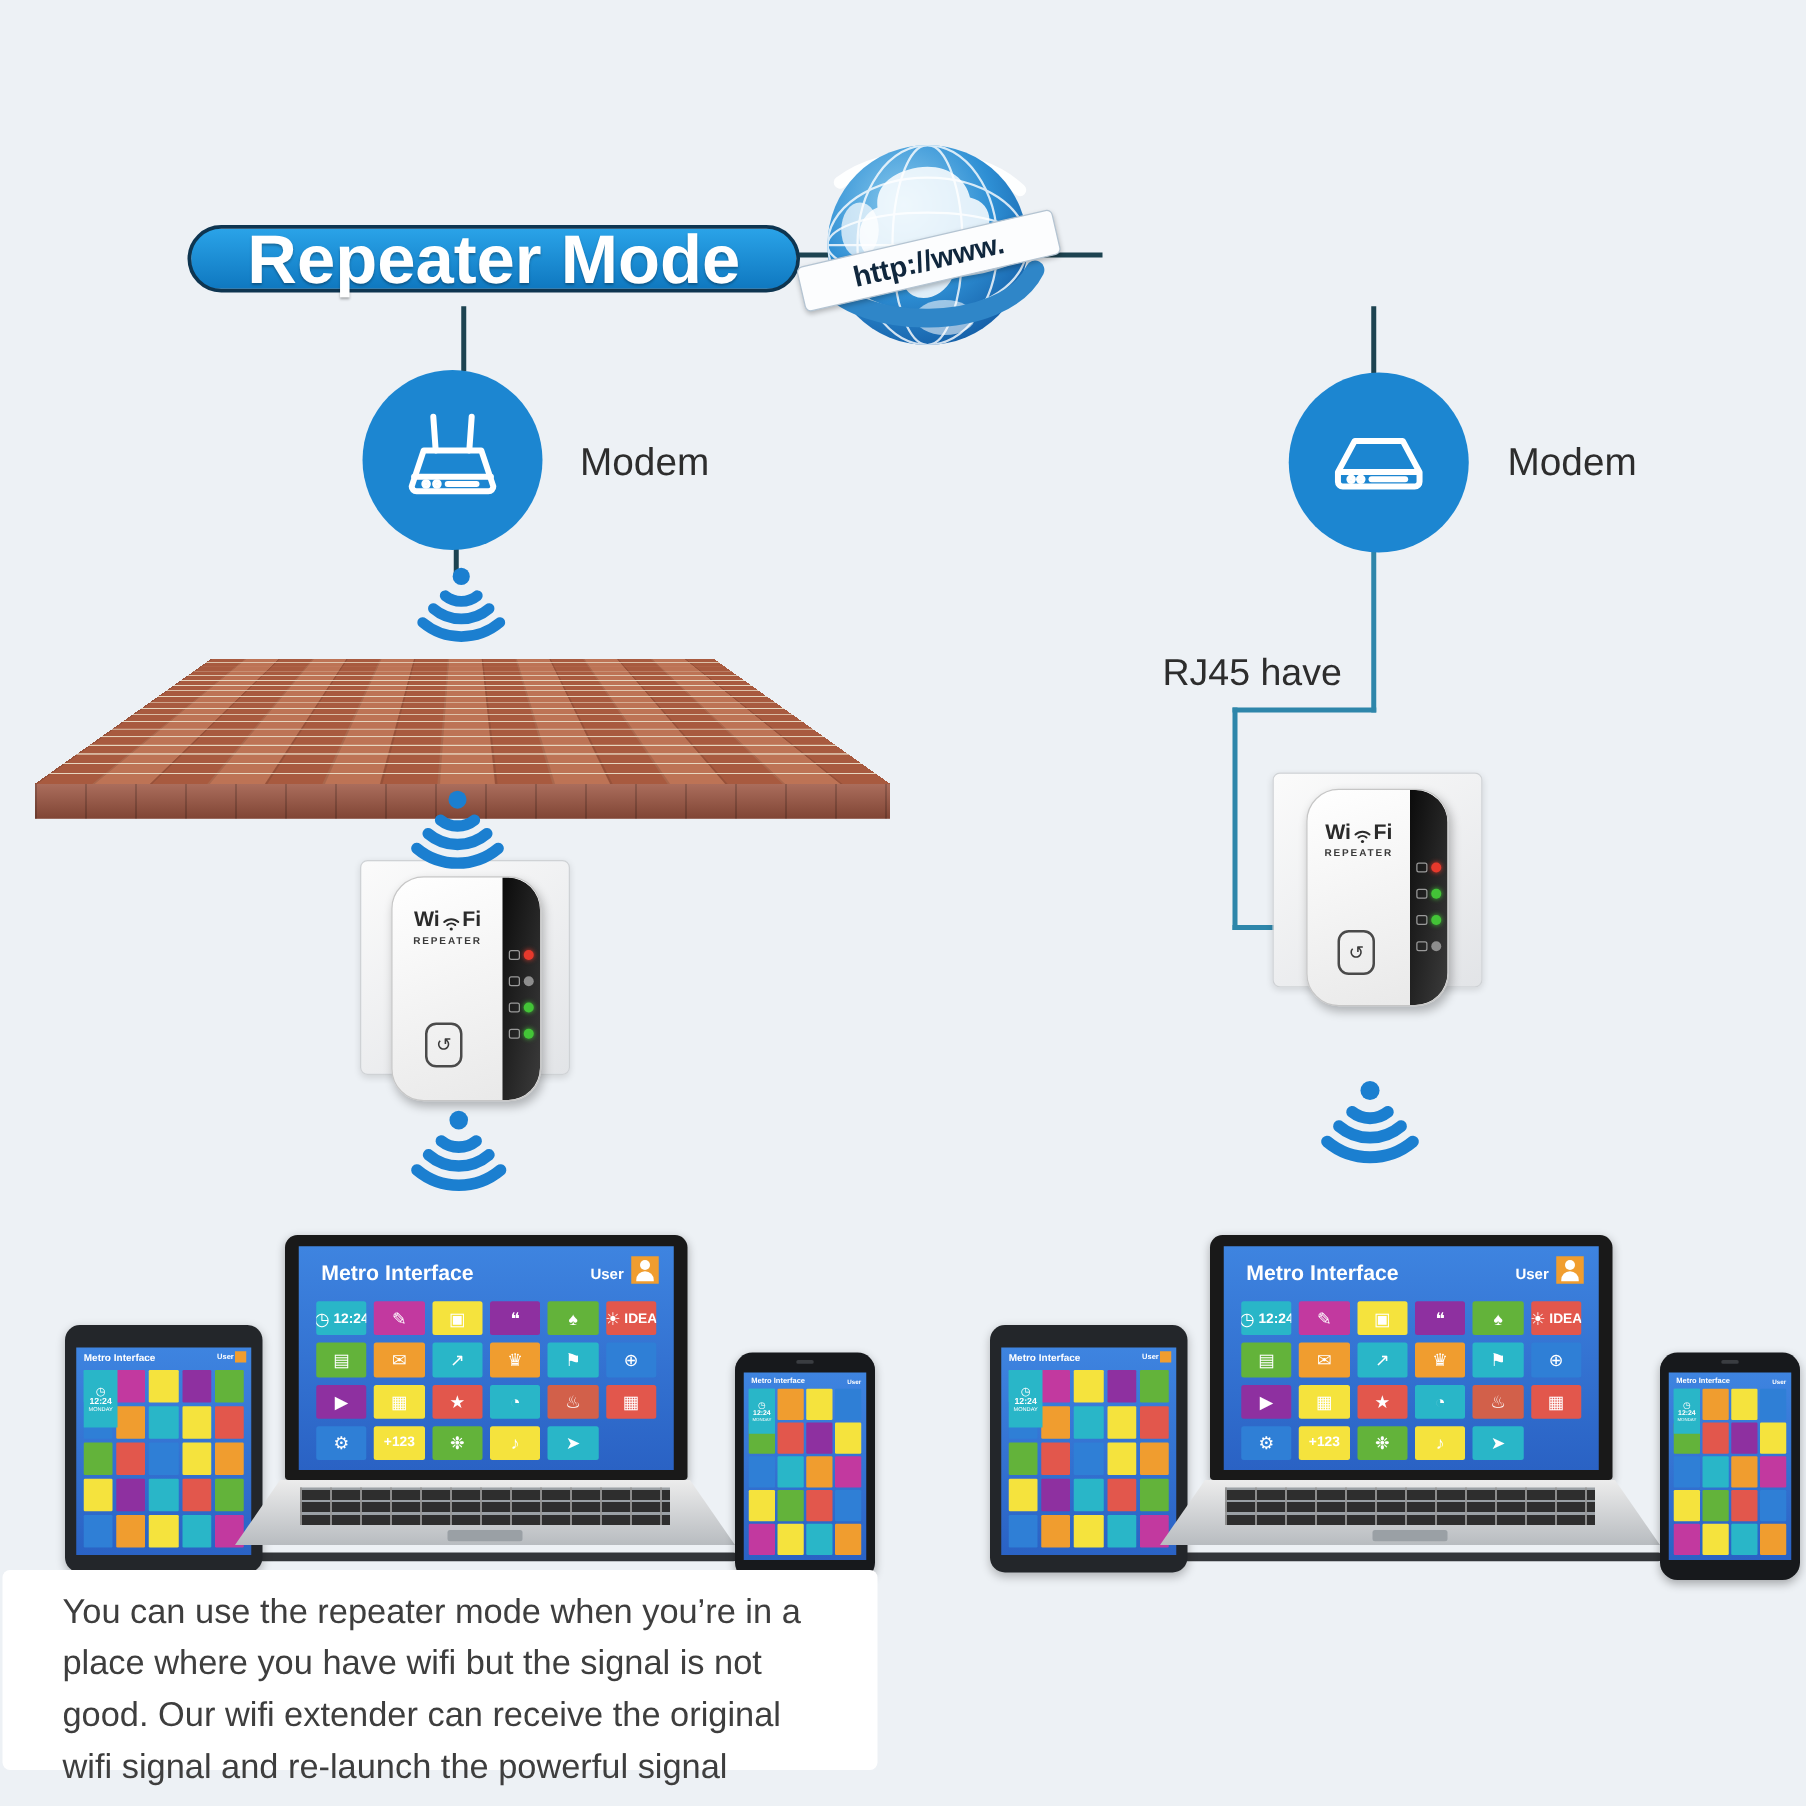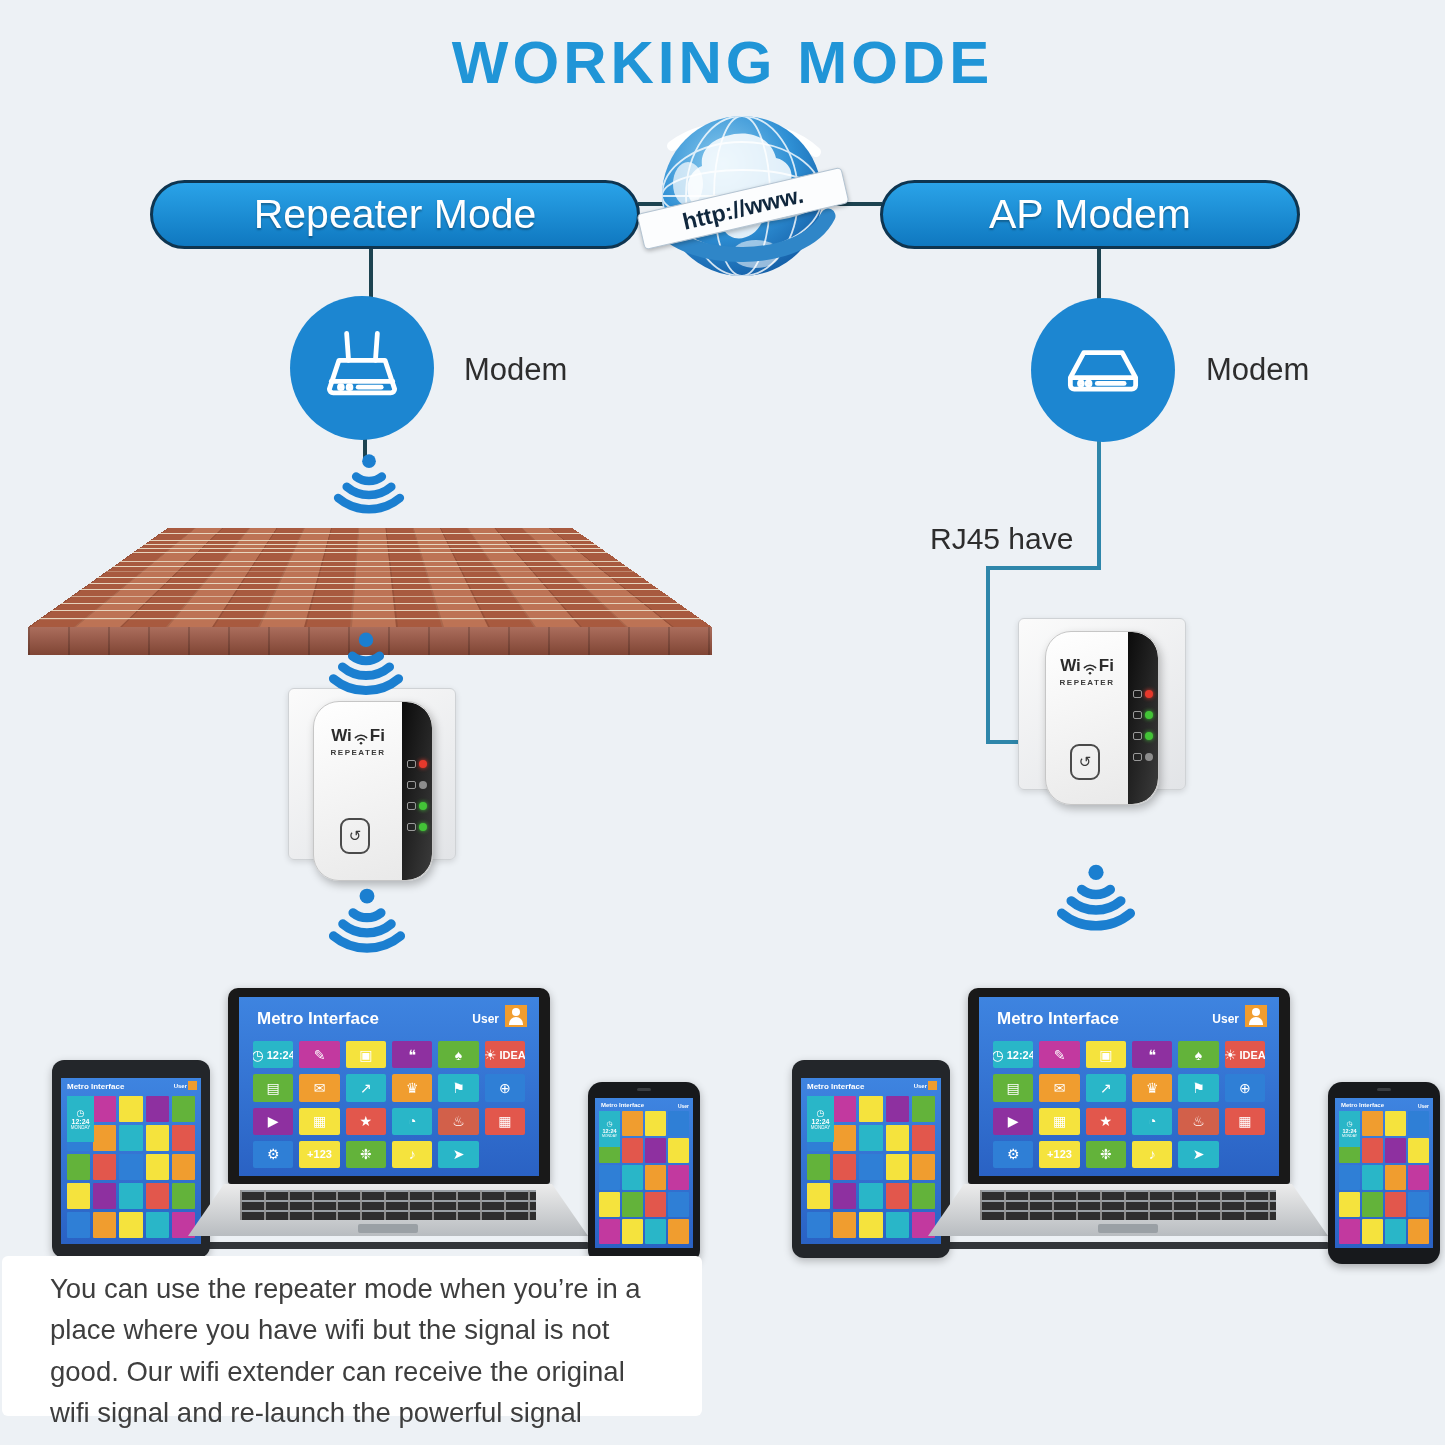--- a/index.html
+++ b/index.html
@@ -2,24 +2,24 @@
 <html><head>
 <meta charset="utf-8">
 <style>
   html,body{margin:0;padding:0;background:#e9edf2;}
   #stage{position:relative;width:1445px;height:1445px;background:#edf1f5;overflow:hidden;
          font-family:"Liberation Sans",sans-serif;}
   
   .title{position:absolute;left:0;top:28px;width:100%;text-align:center;
          font-size:60px;font-weight:bold;letter-spacing:4px;color:#2095d7;}
   
-  .pill{position:absolute;top:180px;height:69px;border-radius:36px;
+  .pill{position:absolute;top:180px;height:54px;border-radius:36px;
         background:linear-gradient(#2aa3e8,#0f78c0);border:3px solid #0e3550;
         display:flex;align-items:center;justify-content:center;box-sizing:border-box;
-        color:#fff;font-weight:normal;font-size:41px;text-shadow:0 2px 2px rgba(0,0,0,.3);}
+        color:#fff;font-weight:bold;font-size:55px;text-shadow:0 2px 2px rgba(0,0,0,.3);}
   .pill-l{left:150px;width:490px;}
   .pill-r{left:880px;width:420px;}
   
   .hline,.vline{position:absolute;background:#1d4350;}
   .cline{position:absolute;background:#2e86aa;}
   
   .mcircle{position:absolute;width:144px;height:144px;border-radius:50%;
            background:#1c86d1;display:flex;align-items:center;justify-content:center;}
   .mlabel{position:absolute;font-size:31px;color:#2d2d2d;}
   
@@ -116,35 +116,33 @@
   .banner{position:absolute;left:638px;top:190px;width:208px;height:35px;background:#fcfdfe;
           border:1px solid #b4c4d2;border-radius:5px;transform:rotate(-13deg);
           display:flex;align-items:center;justify-content:center;
           font-size:23px;font-weight:bold;color:#10273d;box-shadow:0 2px 4px rgba(0,0,0,.25);}
 </style>
 </head>
 <body>
 
 <div id="stage">
 
-  <div class="title">WORKING MODE</div>
 
   <div class="hline" style="left:638px;top:202px;width:244px;height:4px;"></div>
   <div class="vline" style="left:369px;top:245px;width:4px;height:52px;"></div>
   <div class="vline" style="left:1097px;top:245px;width:4px;height:58px;"></div>
   <div class="vline" style="left:363px;top:438px;width:4px;height:22px;"></div>
 
   <div class="cline" style="left:1097px;top:438px;width:4px;height:132px;"></div>
   <div class="cline" style="left:986px;top:566px;width:115px;height:4px;"></div>
   <div class="cline" style="left:986px;top:566px;width:4px;height:178px;"></div>
   <div class="cline" style="left:986px;top:740px;width:38px;height:4px;"></div>
   <div class="rj45">RJ45 have</div>
 
   <div class="pill pill-l">Repeater Mode</div>
-  <div class="pill pill-r">AP Modem</div>
 
   <svg style="position:absolute;left:636px;top:108px;" width="212" height="176" viewBox="0 0 212 176">
     <defs>
       <radialGradient id="gg" cx="38%" cy="30%" r="80%">
         <stop offset="0%" stop-color="#8ccbee"></stop>
           <stop offset="55%" stop-color="#2e8fd4"></stop>
           <stop offset="100%" stop-color="#1157a0"></stop>
       </radialGradient>
       <clipPath id="gclip">
           <circle cx="106" cy="88" r="80"></circle>

